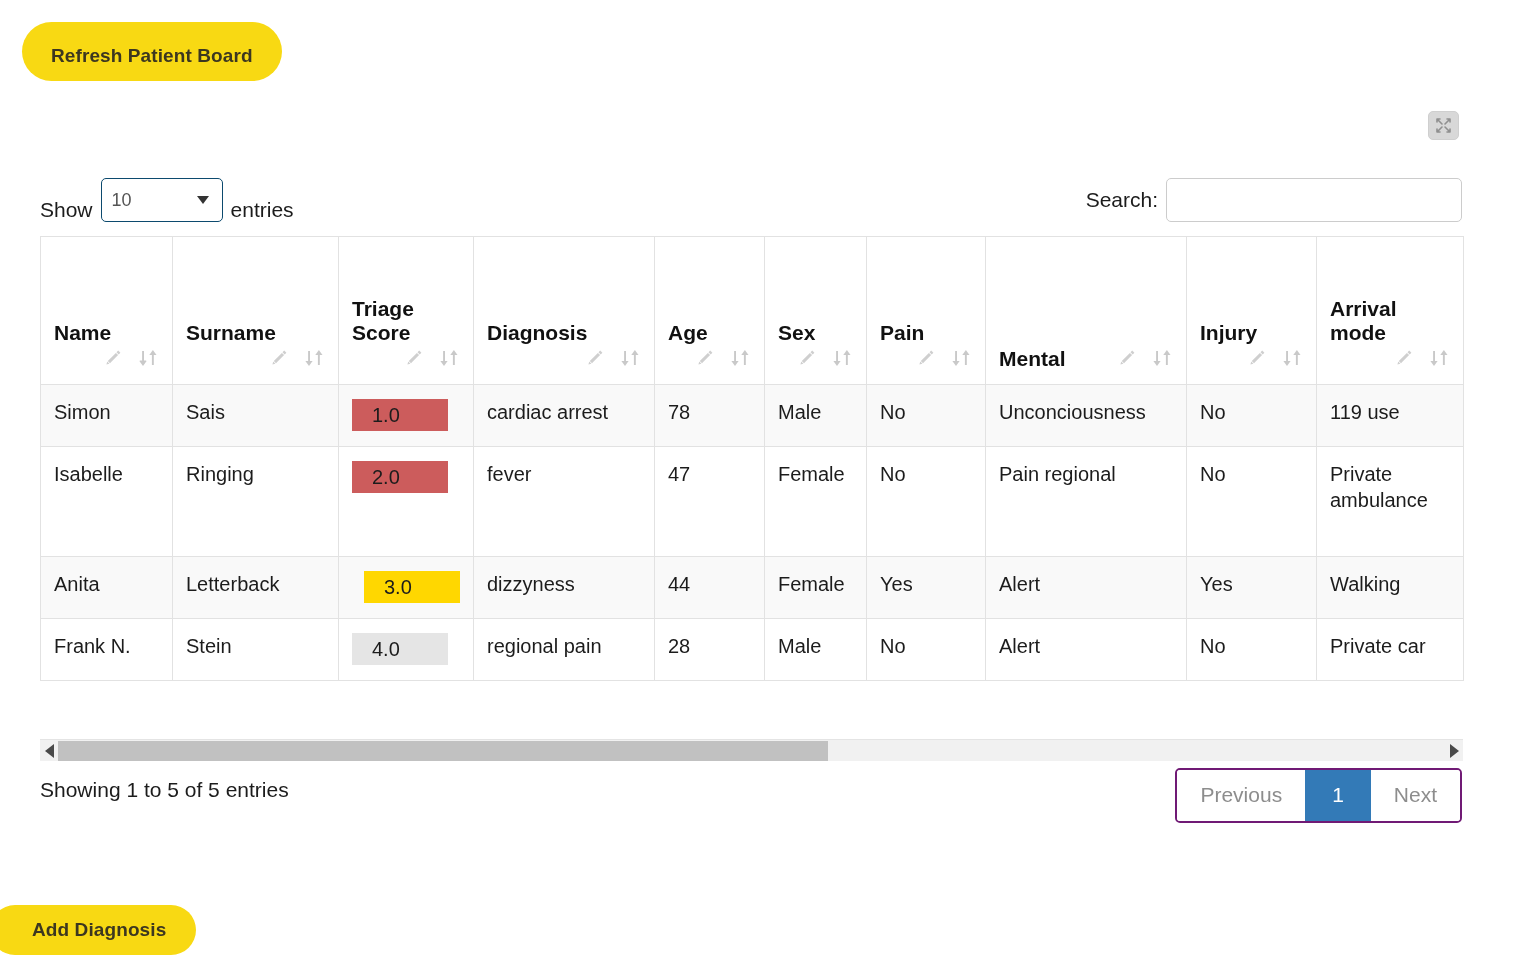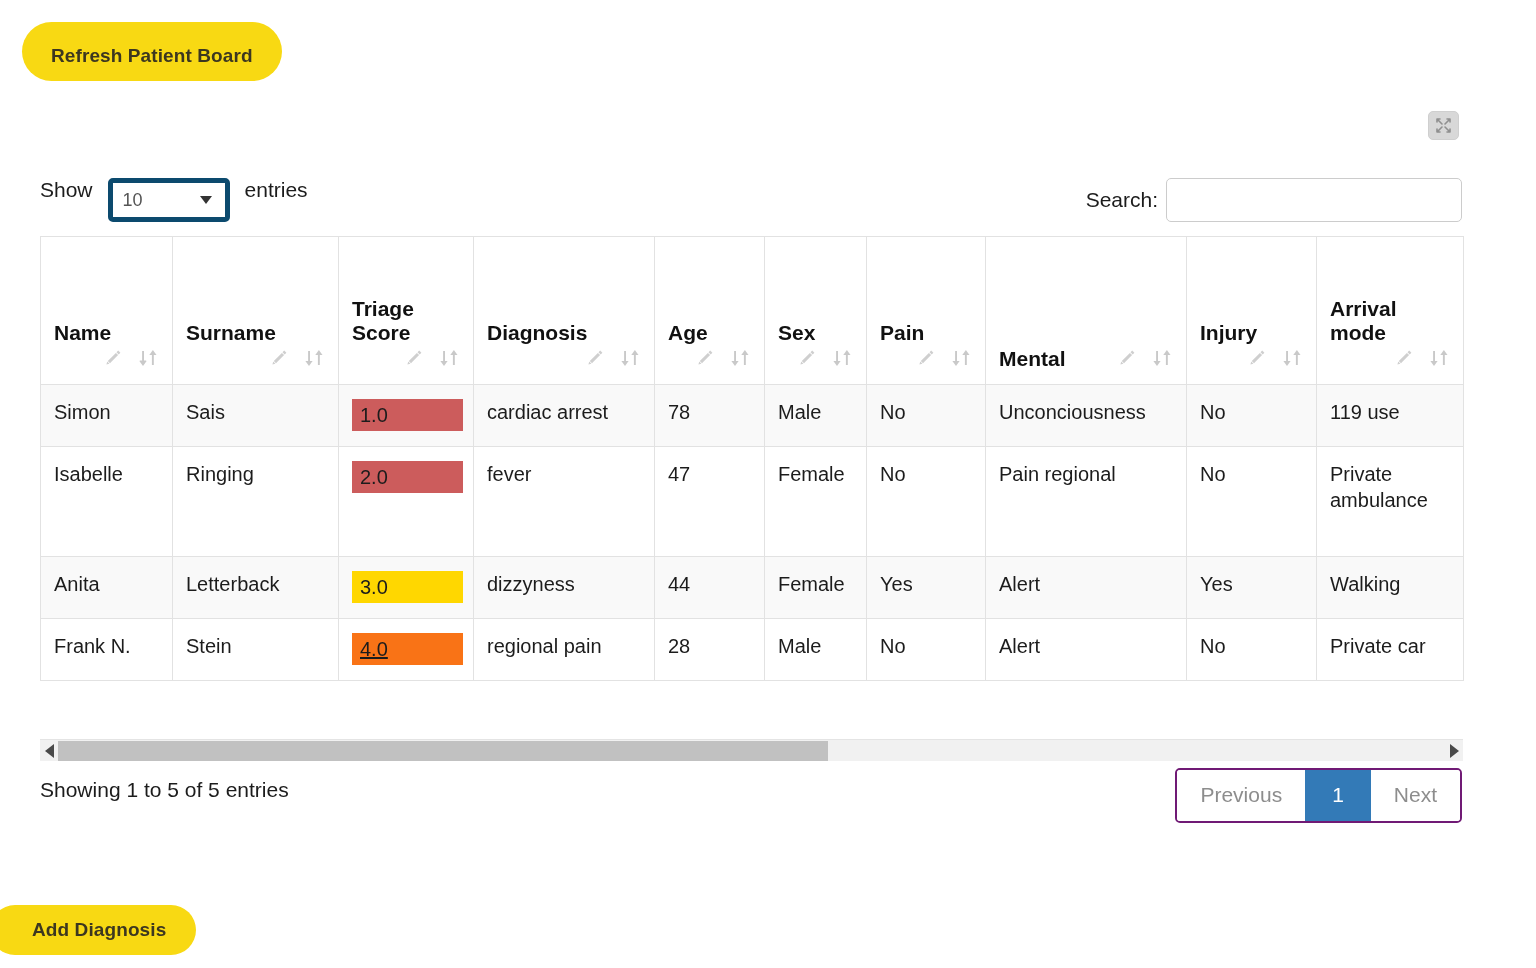--- a/index.html
+++ b/index.html
@@ -39,28 +39,28 @@
     border: 1px solid #cfcfcf;
     border-radius: 5px;
     display: flex; align-items: center; justify-content: center;
     cursor: pointer;
   }
   .fs-btn svg { display:block; }
 
   
   .length-ctrl {
     position: absolute; left: 40px; top: 178px;
-    display: flex; align-items: flex-start; gap: 15px;
+    display: flex; align-items: flex-end; gap: 8px;
     font-size: 21px; color: #1c1c1c;
   }
   .length-select {
     position: relative;
     width: 122px; height: 44px;
     background: #fff;
-    border: 5px solid #0c4a6e;
+    border: 1px solid #0c4a6e;
     border-radius: 5px;
     display: flex; align-items: center;
     padding: 0 10px;
     cursor: pointer;
   }
   .length-select .val { font-size: 18px; color: #555; }
   .length-select .caret {
     position: absolute; right: 13px; top: 50%;
     transform: translateY(-50%);
     width: 0; height: 0;
@@ -133,30 +133,30 @@
     line-height: 1.32;
     height: 62px;
   }
   tbody tr.odd td { background: #f9f9f9; }
   tbody tr.even td { background: #ffffff; }
   tbody tr.tall td { height: 110px; }
 
   td.triage { padding-top: 13px; }
   .score-bar {
     display: block;
-    width: 111px;
+    width: 96px;
     height: 32px;
     line-height: 32px;
-    padding-left: 8px;
+    padding-left: 20px;
     font-size: 20px;
     color: #1c1c1c;
   }
   .score-red   { background: #cc5c5c; }
-  .score-yellow{ background: #ffd700; }
-  .score-green { background: #f97316; text-decoration: underline; }
+  .score-yellow{ background: #ffd700; margin-left: 12px; }
+  .score-green { background: #e5e5e5; }
 
   
   .hscroll {
     position: absolute;
     left: 40px; top: 739px;
     width: 1423px; height: 22px;
     background: #f1f1f1;
     border-top: 1px solid #e4e4e4;
     display: flex; align-items: center;
   }

